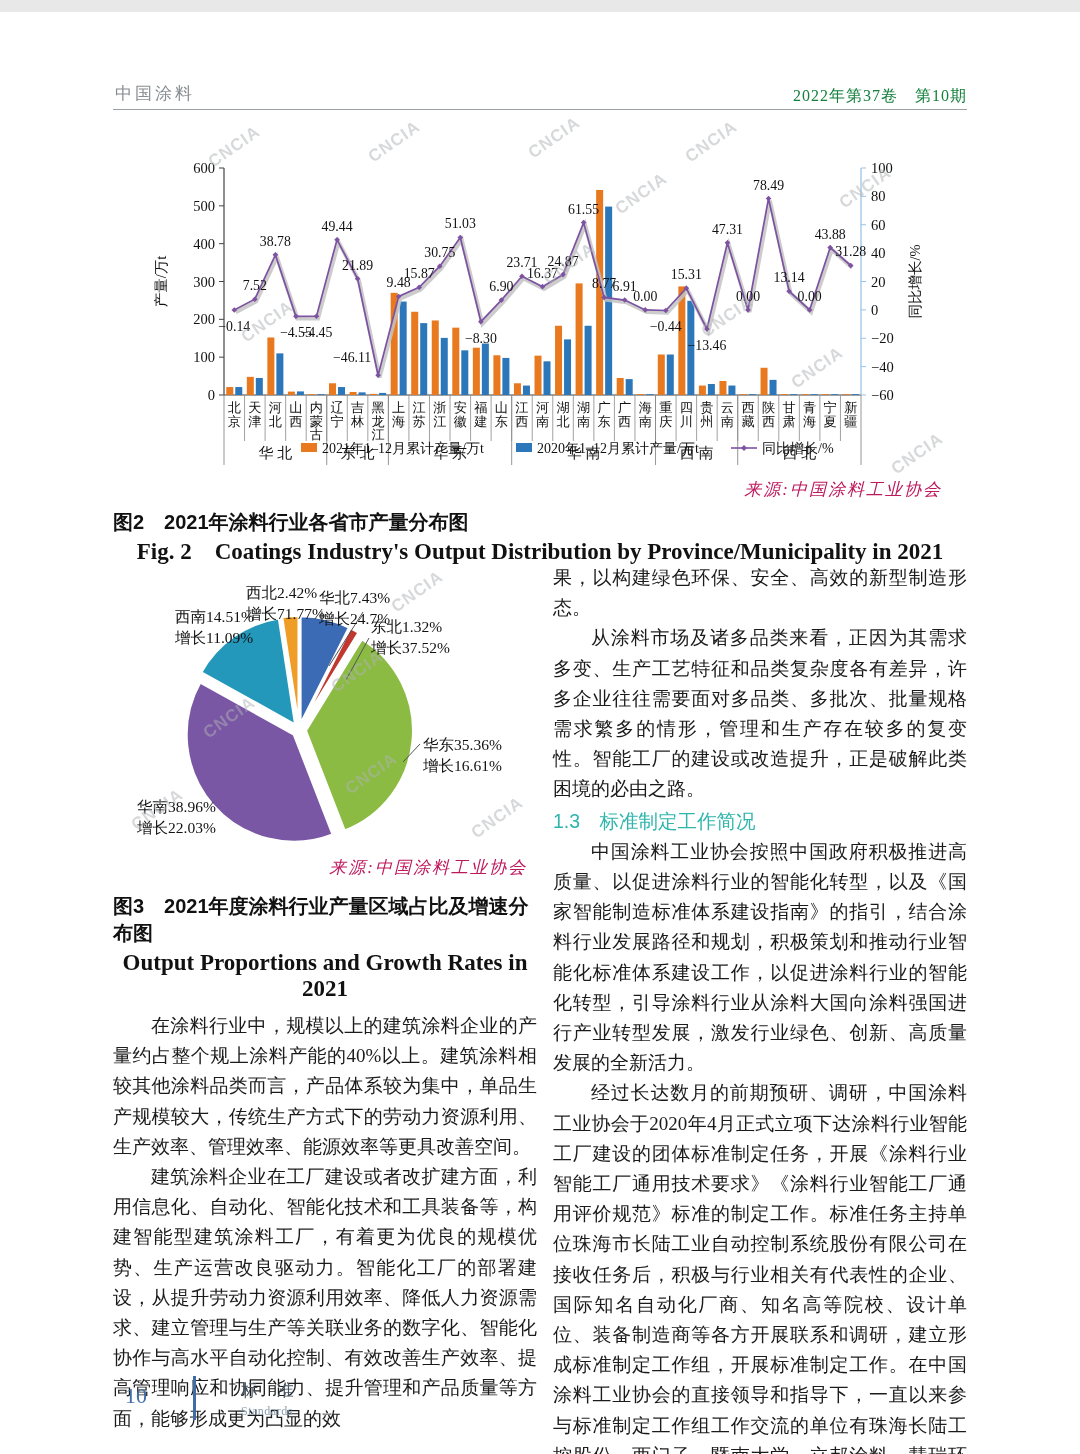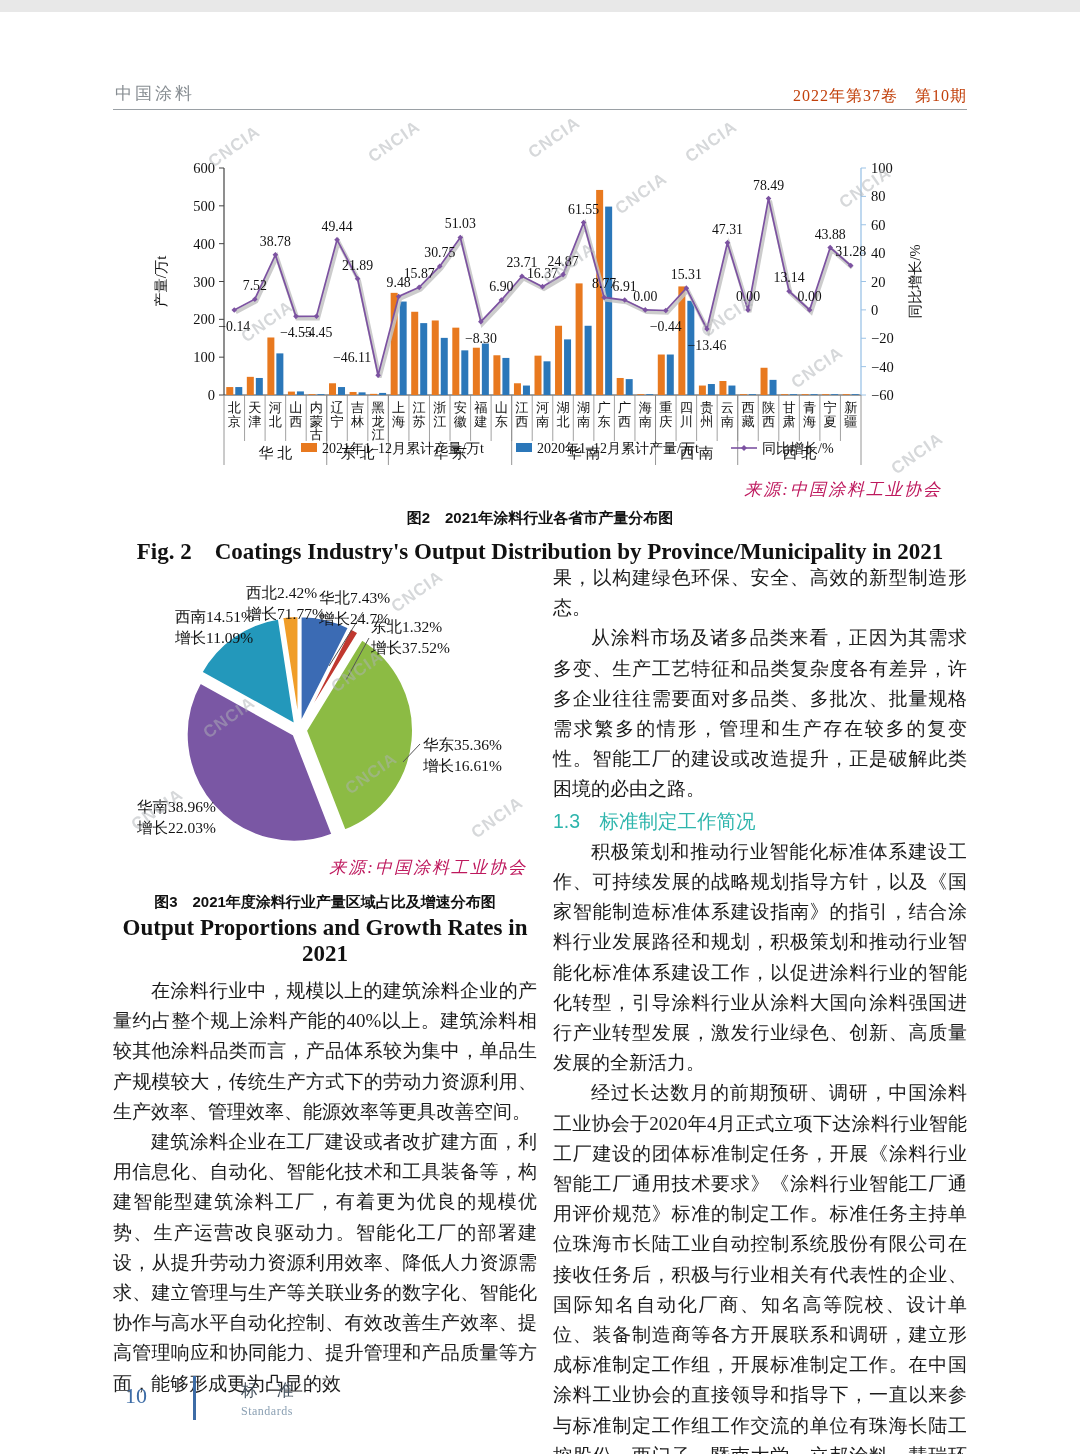--- a/index.html
+++ b/index.html
@@ -1,26 +1,26 @@
 <!DOCTYPE html>
 <html><head>
 <meta charset="utf-8">
 <style>
   html,body{margin:0;padding:0;background:#e8e8e8;}
   #page{position:relative;width:1080px;height:1454px;background:#ffffff;margin:12px auto;
         overflow:hidden;font-family:"Liberation Serif",serif;color:#1b1b1b;}
   
   .journal{position:absolute;left:115px;top:70px;font-size:17px;letter-spacing:3px;color:#878d92;}
-  .issue{position:absolute;right:113px;top:74px;font-size:16px;color:#c2410c;letter-spacing:1px;}
+  .issue{position:absolute;right:113px;top:74px;font-size:16px;color:#15803d;letter-spacing:1px;}
   .header-rule{position:absolute;left:113px;right:113px;top:97px;border-top:1.5px solid #9aa0a5;}
   
   #fig2-chart{position:absolute;left:136px;top:110px;}
   .source-line{font-size:17px;color:#be185d;letter-spacing:2px;font-style:italic;}
   #fig2-source{position:absolute;left:136px;top:466px;width:806px;text-align:right;}
-  .cap-zh{font-family:"Liberation Sans",sans-serif;font-weight:700;font-size:15px;color:#111;text-align:center;}
+  .cap-zh{font-family:"Liberation Sans",sans-serif;font-weight:700;font-size:20px;color:#111;text-align:left;}
   .cap-en{font-family:"Liberation Serif",serif;font-weight:700;font-size:23px;color:#111;text-align:center;}
   #fig2-cap-zh{position:absolute;left:113px;top:497px;width:854px;}
   #fig2-cap-en{position:absolute;left:113px;top:524px;width:854px;}
   
   #left-col{position:absolute;left:113px;top:558px;width:424px;}
   #right-col{position:absolute;left:553px;top:551px;width:414px;}
   .para{margin:0;font-size:19px;line-height:30.2px;text-align:justify;color:#1b1b1b;}
   .para.indent{text-indent:2em;}
   .sec-heading{font-family:"Liberation Sans",sans-serif;font-weight:400;font-size:19.5px;
                color:#2eb5ac;line-height:30.2px;margin:1px 0;}
@@ -329,21 +329,21 @@
     <div id="left-paras">
         <p class="para indent">在涂料行业中，规模以上的建筑涂料企业的产量约占整个规上涂料产能的40%以上。建筑涂料相较其他涂料品类而言，产品体系较为集中，单品生产规模较大，传统生产方式下的劳动力资源利用、生产效率、管理效率、能源效率等更具改善空间。</p>
         <p class="para indent">建筑涂料企业在工厂建设或者改扩建方面，利用信息化、自动化、智能化技术和工具装备等，构建智能型建筑涂料工厂，有着更为优良的规模优势、生产运营改良驱动力。智能化工厂的部署建设，从提升劳动力资源利用效率、降低人力资源需求、建立管理与生产等关联业务的数字化、智能化协作与高水平自动化控制、有效改善生产效率、提高管理响应和协同能力、提升管理和产品质量等方面，能够形成更为凸显的效</p>
       </div>
   </div>
 
   <div id="right-col">
       <p class="para">果，以构建绿色环保、安全、高效的新型制造形态。</p>
       <p class="para indent">从涂料市场及诸多品类来看，正因为其需求多变、生产工艺特征和品类复杂度各有差异，许多企业往往需要面对多品类、多批次、批量规格需求繁多的情形，管理和生产存在较多的复变性。智能工厂的建设或改造提升，正是破解此类困境的必由之路。</p>
       <div class="sec-heading">1.3　标准制定工作简况</div>
-      <p class="para indent">积极策划和推动行业智能化标准体系建设工作、可持续发展的战略规划指导方针，以及《国家智能制造标准体系建设指南》的指引，结合涂料行业发展路径和规划，积极策划和推动行业智能化标准体系建设工作，以促进涂料行业的智能化转型，引导涂料行业从涂料大国向涂料强国进行产业转型发展，激发行业绿色、创新、高质量发展的全新活力。</p>
+      <p class="para indent">中国涂料工业协会按照中国政府积极推进高质量、以促进涂料行业的智能化转型，以及《国家智能制造标准体系建设指南》的指引，结合涂料行业发展路径和规划，积极策划和推动行业智能化标准体系建设工作，以促进涂料行业的智能化转型，引导涂料行业从涂料大国向涂料强国进行产业转型发展，激发行业绿色、创新、高质量发展的全新活力。</p>
       <p class="para indent">经过长达数月的前期预研、调研，中国涂料工业协会于2020年4月正式立项下达涂料行业智能工厂建设的团体标准制定任务，开展《涂料行业智能工厂通用技术要求》《涂料行业智能工厂通用评价规范》标准的制定工作。标准任务主持单位珠海市长陆工业自动控制系统股份有限公司在接收任务后，积极与行业相关有代表性的企业、国际知名自动化厂商、知名高等院校、设计单位、装备制造商等各方开展联系和调研，建立形成标准制定工作组，开展标准制定工作。在中国涂料工业协会的直接领导和指导下，一直以来参与标准制定工作组工作交流的单位有珠海长陆工控股份、西门子、暨南大学、立邦涂料、慧瑞环保、福建三青涂料、嘉宝莉化工、黄山华佳表面科技、广东邦固、广东四方威凯、百川石化工程、广东政和工程、温州英可尔油墨等单位。</p>
     </div>
 
   <div id="footer">
     <div id="page-num">10</div>
     <div id="footer-bar"></div>
     <div>
       <div id="footer-zh">标 准</div>
       <div id="footer-en">Standards</div>
     </div>

